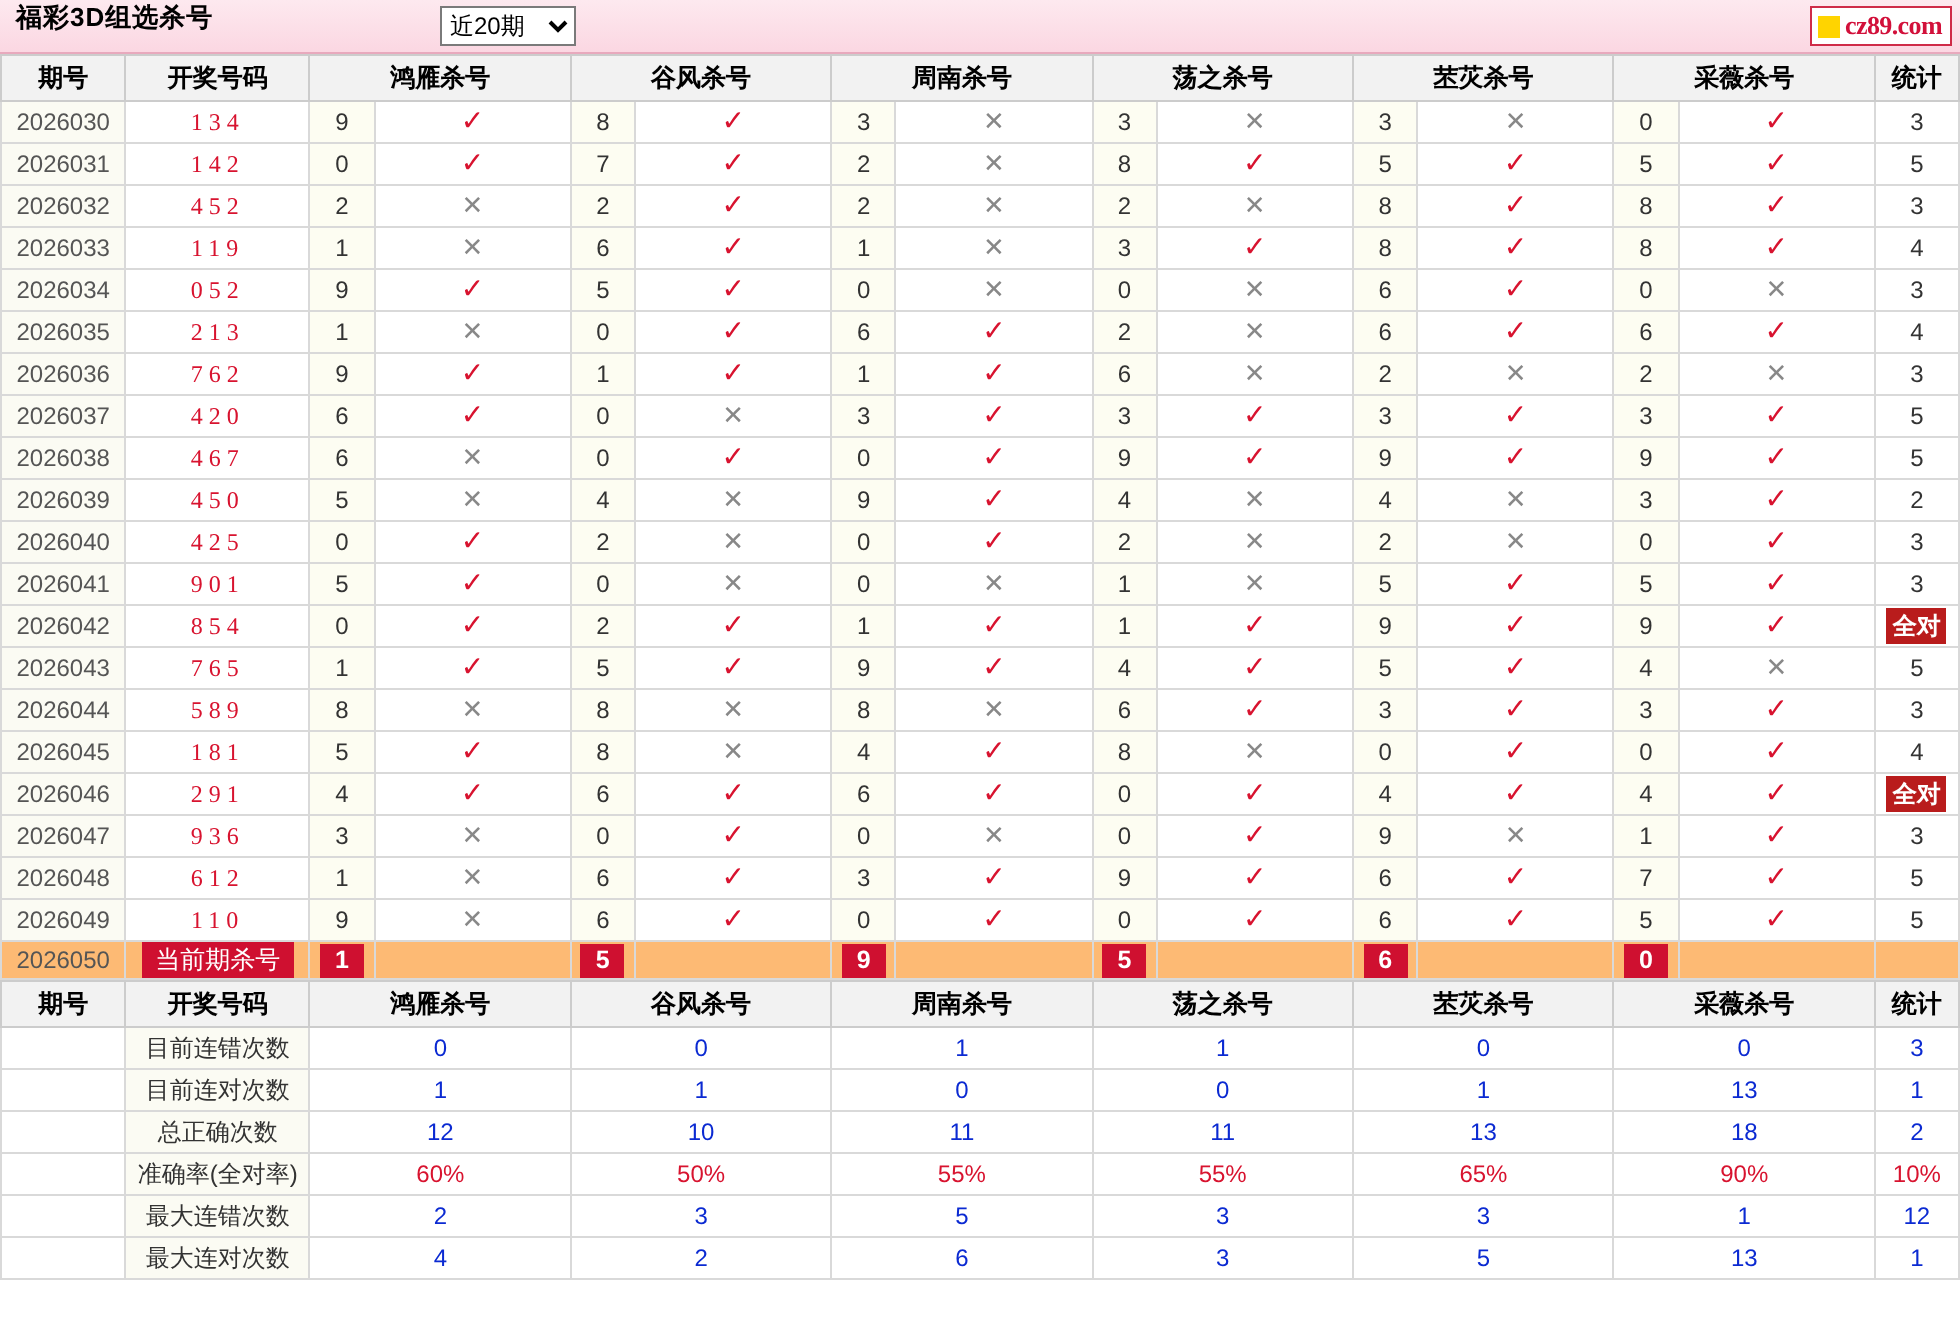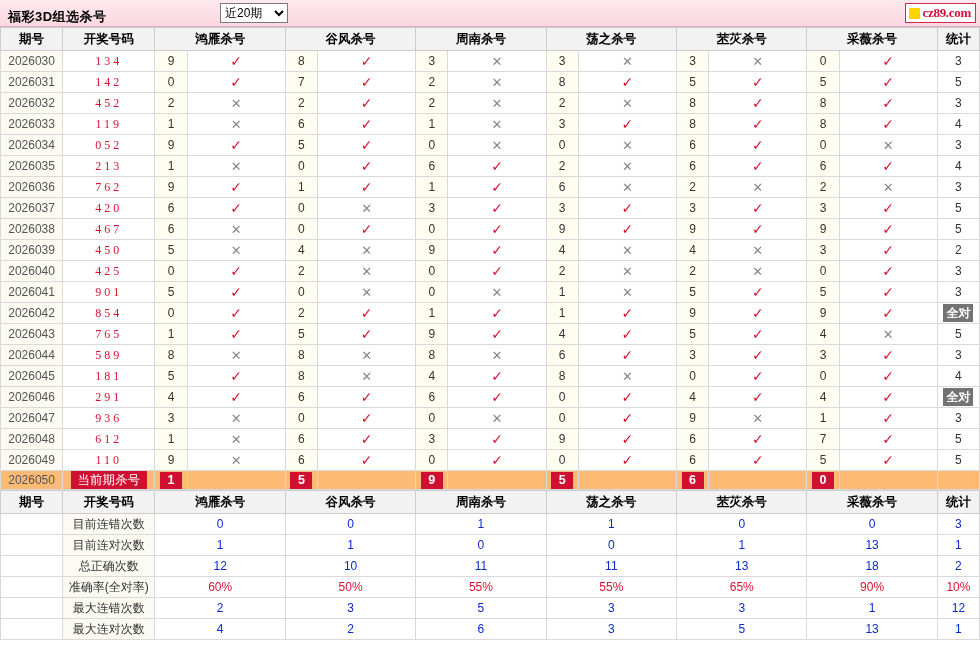--- a/index.html
+++ b/index.html
@@ -13,21 +13,21 @@
     position: relative;
     overflow: hidden;
     background: #fff;
   }
   
   .topbar {
     height: 27px;
     background: linear-gradient(to bottom, #fde9ef, #fbd7e2);
     border-bottom: 1px solid #e8a9bd;
     display: flex;
-    align-items: flex-end;
+    align-items: flex-start;
     position: relative;
   }
   .topbar .title {
     font-size: 13px;
     font-weight: bold;
     color: #000;
     padding-left: 8px;
     letter-spacing: 0.5px;
   }
   .topbar .selwrap {
@@ -145,21 +145,21 @@
     display: inline-block;
     background: #cf1030;
     color: #fff;
     font-weight: bold;
     font-size: 12.5px;
     width: 22px;
     line-height: 17px;
   }
   .allright {
     display: inline-block;
-    background: #737373;
+    background: #b91c1c;
     color: #fff;
     font-weight: bold;
     font-size: 12px;
     padding: 2px 3px;
     line-height: 14px;
   }
   
   td.s-label {
     background: #fbfbf3;
     color: #333;

